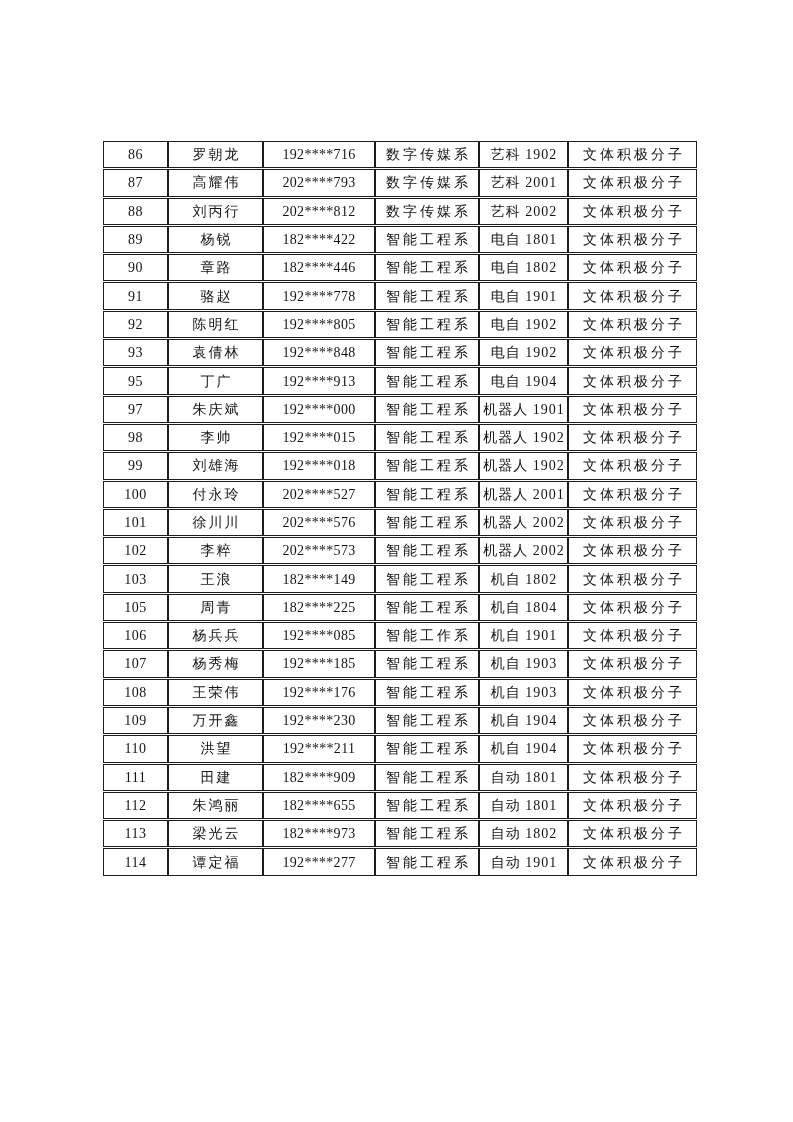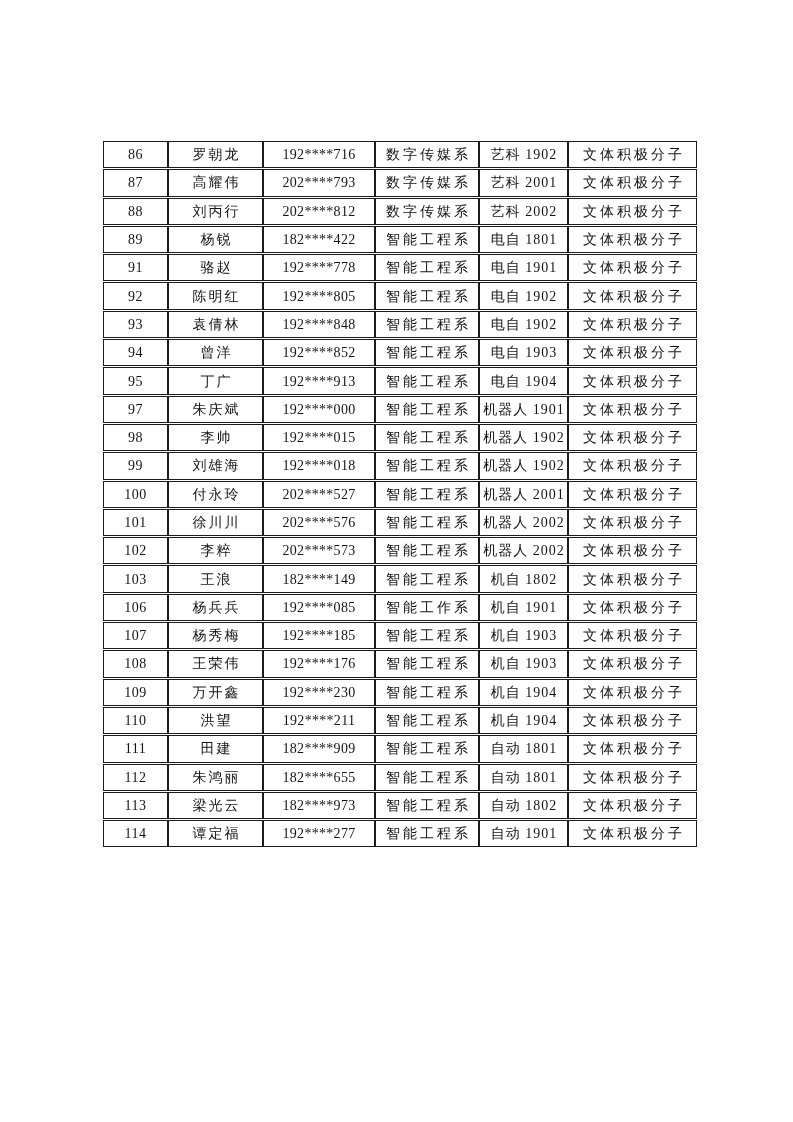--- a/index.html
+++ b/index.html
@@ -95,20 +95,28 @@
         </tr>
         <tr>
           <td class="col-index">89</td>
           <td class="col-name">杨锐</td>
           <td class="col-id">182****422</td>
           <td class="col-dept">智能工程系</td>
           <td class="col-class">电自 1801</td>
           <td class="col-honor">文体积极分子</td>
         </tr>
         <tr>
+          <td class="col-index">90</td>
+          <td class="col-name">章路</td>
+          <td class="col-id">182****446</td>
+          <td class="col-dept">智能工程系</td>
+          <td class="col-class">电自 1802</td>
+          <td class="col-honor">文体积极分子</td>
+        </tr>
+        <tr>
           <td class="col-index">91</td>
           <td class="col-name">骆赵</td>
           <td class="col-id">192****778</td>
           <td class="col-dept">智能工程系</td>
           <td class="col-class">电自 1901</td>
           <td class="col-honor">文体积极分子</td>
         </tr>
         <tr>
           <td class="col-index">92</td>
           <td class="col-name">陈明红</td>
@@ -119,28 +127,20 @@
         </tr>
         <tr>
           <td class="col-index">93</td>
           <td class="col-name">袁倩林</td>
           <td class="col-id">192****848</td>
           <td class="col-dept">智能工程系</td>
           <td class="col-class">电自 1902</td>
           <td class="col-honor">文体积极分子</td>
         </tr>
         <tr>
-          <td class="col-index">94</td>
-          <td class="col-name">曾洋</td>
-          <td class="col-id">192****852</td>
-          <td class="col-dept">智能工程系</td>
-          <td class="col-class">电自 1903</td>
-          <td class="col-honor">文体积极分子</td>
-        </tr>
-        <tr>
           <td class="col-index">95</td>
           <td class="col-name">丁广</td>
           <td class="col-id">192****913</td>
           <td class="col-dept">智能工程系</td>
           <td class="col-class">电自 1904</td>
           <td class="col-honor">文体积极分子</td>
         </tr>
         <tr>
           <td class="col-index">97</td>
           <td class="col-name">朱庆斌</td>
@@ -188,20 +188,28 @@
           <td class="col-dept">智能工程系</td>
           <td class="col-class">机器人 2002</td>
           <td class="col-honor">文体积极分子</td>
         </tr>
         <tr>
           <td class="col-index">103</td>
           <td class="col-name">王浪</td>
           <td class="col-id">182****149</td>
           <td class="col-dept">智能工程系</td>
           <td class="col-class">机自 1802</td>
+          <td class="col-honor">文体积极分子</td>
+        </tr>
+        <tr>
+          <td class="col-index">105</td>
+          <td class="col-name">周青</td>
+          <td class="col-id">182****225</td>
+          <td class="col-dept">智能工程系</td>
+          <td class="col-class">机自 1804</td>
           <td class="col-honor">文体积极分子</td>
         </tr>
         <tr>
           <td class="col-index">106</td>
           <td class="col-name">杨兵兵</td>
           <td class="col-id">192****085</td>
           <td class="col-dept">智能工作系</td>
           <td class="col-class">机自 1901</td>
           <td class="col-honor">文体积极分子</td>
         </tr>

